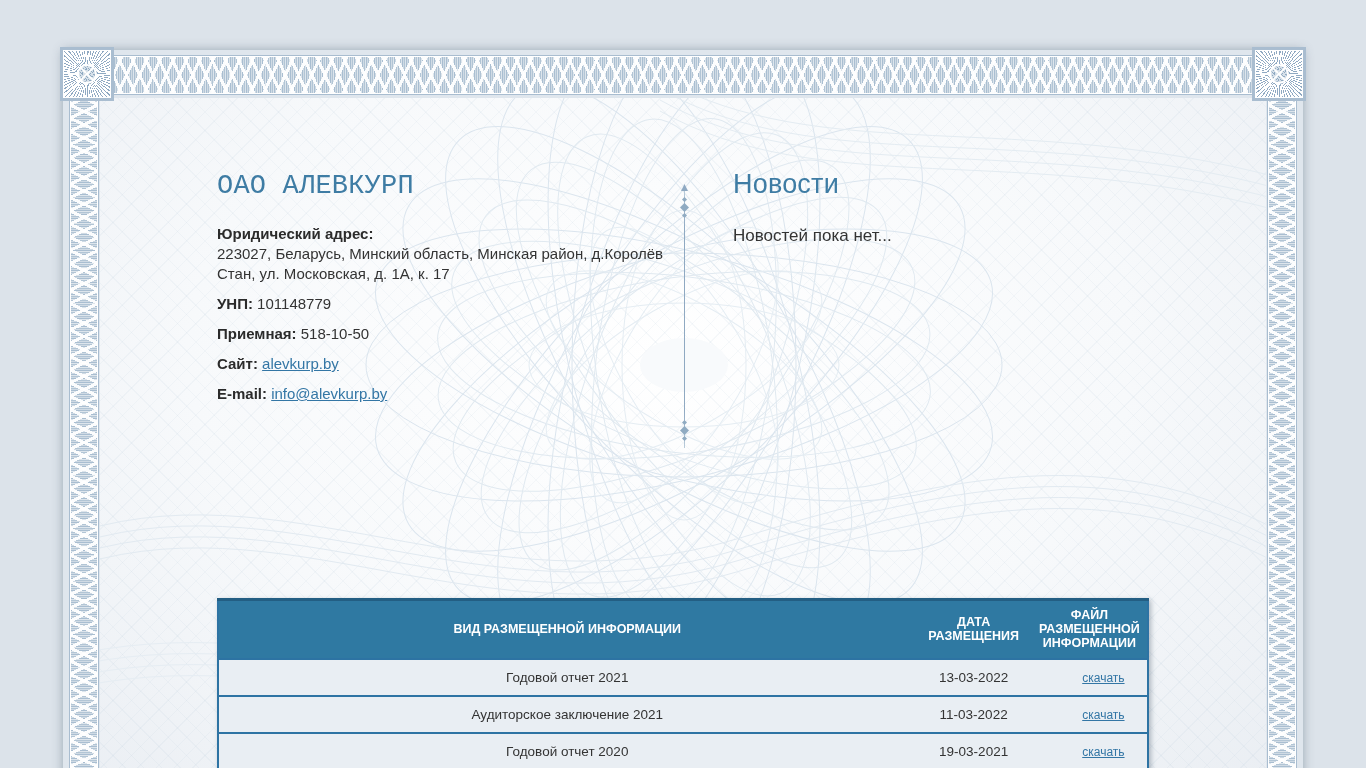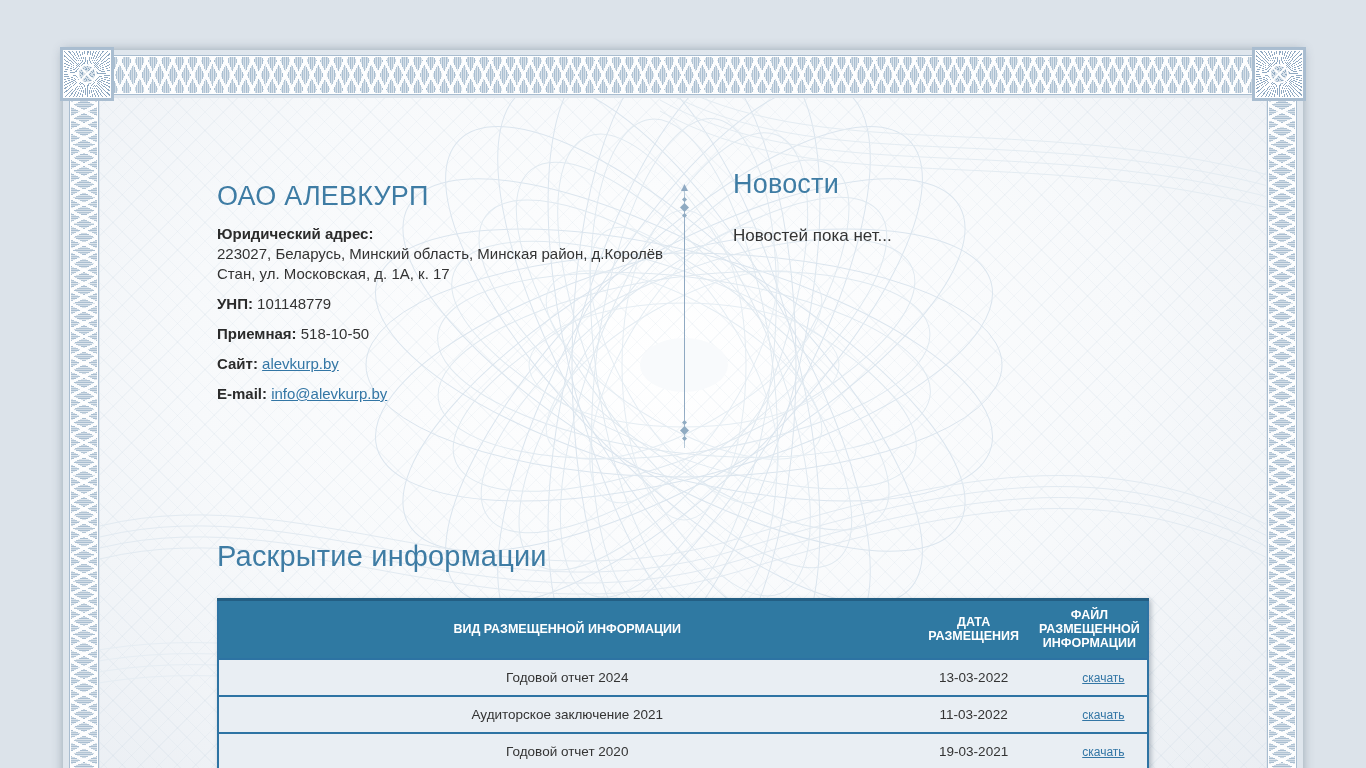--- a/index.html
+++ b/index.html
@@ -75,21 +75,21 @@
   .finial span:nth-child(1) { width:5px; height:5px; }
   .finial span:nth-child(2) { width:9px; height:9px; }
   .finial span:nth-child(3) { width:5px; height:5px; }
 
   
   .content { position:absolute; left:0; top:0; right:0; bottom:0; }
   h1.sec {
     position:absolute; font-weight:400; color:#3e7ca4; font-size:27px; line-height:32px;
     letter-spacing:0.2px;
   }
-  #company-title   { left:117px; top:82px; }
+  #company-title   { left:117px; top:72px;font-family:Liberation Mono, monospace; }
   #news-title      { left:633px; top:70px; }
   #disclosure-title{ left:117px; top:442px; font-size:29px; }
 
   .info-list { position:absolute; left:117px; top:126px; width:450px; }
   .info-list p { font-size:15px; line-height:20px; color:#333; margin:0 0 10px 0; }
   .info-list strong { font-weight:700; color:#2b2b2b; }
   a.lnk { color:#3376a5; text-decoration:underline; }
 
   .news-empty { position:absolute; left:633px; top:128px; font-size:17px; color:#333; }
 
@@ -197,39 +197,38 @@
       <div class="info-list">
           <p><strong>Юридический адрес:</strong><br>223027, Беларусь, Минский область, Минская район, д.Королёв Стан, ул. Московская, д. 1А, к. 17</p>
           <p><strong>УНП:</strong> 101148779</p>
           <p><strong>Приемная:</strong> 518-10-50</p>
           <p><strong>Сайт:</strong> <a href="#" class="lnk">alevkurp.by</a></p>
           <p><strong>E-mail:</strong> <a href="#" class="lnk">info@alevkurp.by</a></p>
         </div>
 
       <div class="news-empty">Новостей пока нет...</div>
 
-      <h1 class="sec" id="disclosure-title">Раскрытие информации</h1>
 
       <div class="table-wrap">
         <table class="disclosure">
           <colgroup>
               <col class="c1">
               <col class="c2">
               <col class="c3">
             </colgroup>
           <thead>
             <tr>
               <th>ВИД РАЗМЕЩЕННОЙ ИНФОРМАЦИИ</th>
               <th>ДАТА РАЗМЕЩЕНИЯ</th>
               <th>ФАЙЛ РАЗМЕЩЕННОЙ ИНФОРМАЦИИ</th>
             </tr>
           </thead>
           <tbody>
               <tr>
-    <td>Годовой отчет 2024</td>
+    <td>Годовой отчет 2021</td>
     <td>13-03-2022</td>
     <td><a href="#" class="dl">скачать</a></td>
   </tr>
               <tr>
     <td>Аудиторское заключение 2021</td>
     <td>11-03-2022</td>
     <td><a href="#" class="dl">скачать</a></td>
   </tr>
               <tr>
     <td>Годовой отчет 2020</td>

